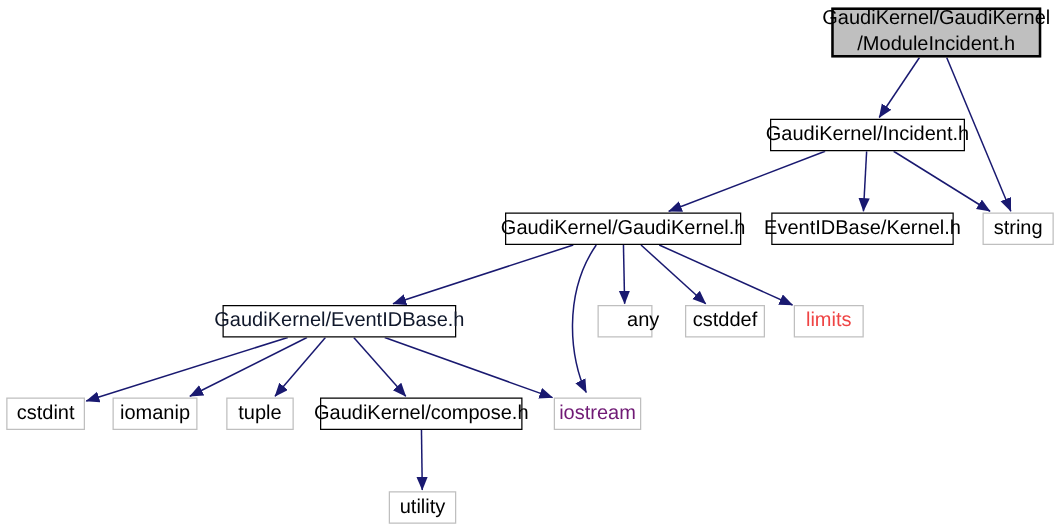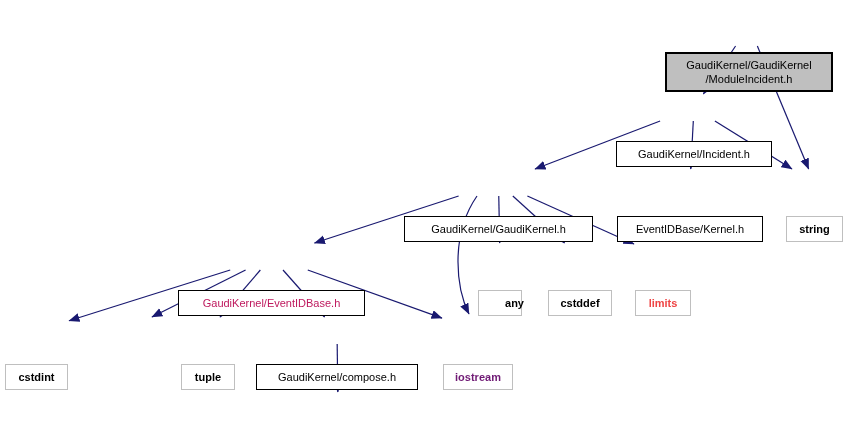--- a/index.html
+++ b/index.html
@@ -20,40 +20,38 @@
     left: 0;
     top: 0;
   }
   .node {
     position: absolute;
     box-sizing: border-box;
     display: flex;
     align-items: center;
     justify-content: center;
     text-align: center;
-    font-size: 11px;
+    font-size: 16px;
     line-height: 1.3;
     color: #000000;
     background: #ffffff;
     white-space: pre-line;
     padding: 0 2px;
     cursor: default;
-    margin-top: 46px;
   }
   .node--main {
     background: #bfbfbf;
     border: 2px solid #000000;
   }
   .node--internal {
     border: 1px solid #000000;
     cursor: pointer;
   }
   .node--system {
     border: 1px solid #bfbfbf;
-    font-weight: bold;
   }
 </style>
 </head>
 <body>
 
 <div id="graph">
   <svg id="edges" width="846" height="425">
       <defs>
         <marker id="arrow" markerUnits="userSpaceOnUse" markerWidth="12" markerHeight="10" refX="10.5" refY="4.5" orient="auto">
           <path d="M0,0 L11,4.5 L0,9 Z" fill="#191970"></path>
@@ -76,22 +74,23 @@
       <line x1="307.77702702702703" y1="270" x2="442" y2="318.09927360774816" stroke="#191970" stroke-width="1.2" marker-end="url(#arrow)"></line>
       <line x1="337.17333333333335" y1="344" x2="337.81333333333333" y2="392" stroke="#191970" stroke-width="1.2" marker-end="url(#arrow)"></line>
     </svg>
 
 <div class="node node--main" style="left: 665px; top: 6px; width: 168px; height: 40px; color: rgb(0, 0, 0); background: rgb(191, 191, 191); border-color: rgb(0, 0, 0);">GaudiKernel/GaudiKernel
 /ModuleIncident.h</div>
     <div class="node node--internal" style="left: 616px; top: 95px; width: 156px; height: 26px; color: rgb(0, 0, 0); background: rgb(255, 255, 255); border-color: rgb(0, 0, 0);">GaudiKernel/Incident.h</div>
     <div class="node node--internal" style="left: 404px; top: 170px; width: 189px; height: 26px; color: rgb(0, 0, 0); background: rgb(255, 255, 255); border-color: rgb(0, 0, 0);">GaudiKernel/GaudiKernel.h</div>
     <div class="node node--internal" style="left: 617px; top: 170px; width: 146px; height: 26px; color: rgb(0, 0, 0); background: rgb(255, 255, 255); border-color: rgb(0, 0, 0);">EventIDBase/Kernel.h</div>
     <div class="node node--system" style="left: 786px; top: 170px; width: 57px; height: 26px; color: rgb(0, 0, 0); background: rgb(255, 255, 255); border-color: rgb(191, 191, 191);">string</div>
-    <div class="node node--internal" style="left: 178px; top: 244px; width: 187px; height: 26px; color: #be185d; background: rgb(255, 255, 255); border-color: rgb(0, 0, 0);">GaudiKernel/EventIDBase.h</div>
+    <div class="node node--internal" style="left: 178px; top: 244px; width: 187px; height: 26px; color: #0f172a; background: rgb(255, 255, 255); border-color: rgb(0, 0, 0);">GaudiKernel/EventIDBase.h</div>
     <div class="node node--system" style="left: 478px; top: 244px; width: 44px; height: 26px; color: rgb(0, 0, 0); background: rgb(255, 255, 255); border-color: rgb(191, 191, 191); padding-left: 31px;">any</div>
     <div class="node node--system" style="left: 548px; top: 244px; width: 64px; height: 26px; color: rgb(0, 0, 0); background: rgb(255, 255, 255); border-color: rgb(191, 191, 191);">cstddef</div>
     <div class="node node--system" style="left: 635px; top: 244px; width: 56px; height: 26px; color: #ef4444; background: rgb(255, 255, 255); border-color: rgb(191, 191, 191);">limits</div>
     <div class="node node--system" style="left: 5px; top: 318px; width: 63px; height: 26px; color: rgb(0, 0, 0); background: rgb(255, 255, 255); border-color: rgb(191, 191, 191);">cstdint</div>
+    <div class="node node--system" style="left: 90px; top: 318px; width: 68px; height: 26px; color: rgb(0, 0, 0); background: rgb(255, 255, 255); border-color: rgb(191, 191, 191);">iomanip</div>
     <div class="node node--system" style="left: 181px; top: 318px; width: 54px; height: 26px; color: rgb(0, 0, 0); background: rgb(255, 255, 255); border-color: rgb(191, 191, 191);">tuple</div>
     <div class="node node--internal" style="left: 256px; top: 318px; width: 162px; height: 26px; color: rgb(0, 0, 0); background: rgb(255, 255, 255); border-color: rgb(0, 0, 0); text-align: center;">GaudiKernel/compose.h</div>
     <div class="node node--system" style="left: 443px; top: 318px; width: 70px; height: 26px; color: #701a75; background: rgb(255, 255, 255); border-color: rgb(191, 191, 191);">iostream</div>
     <div class="node node--system" style="left: 311px; top: 393px; width: 54px; height: 26px; color: rgb(0, 0, 0); background: rgb(255, 255, 255); border-color: rgb(191, 191, 191);">utility</div>
   </div>
 
 </body></html>

